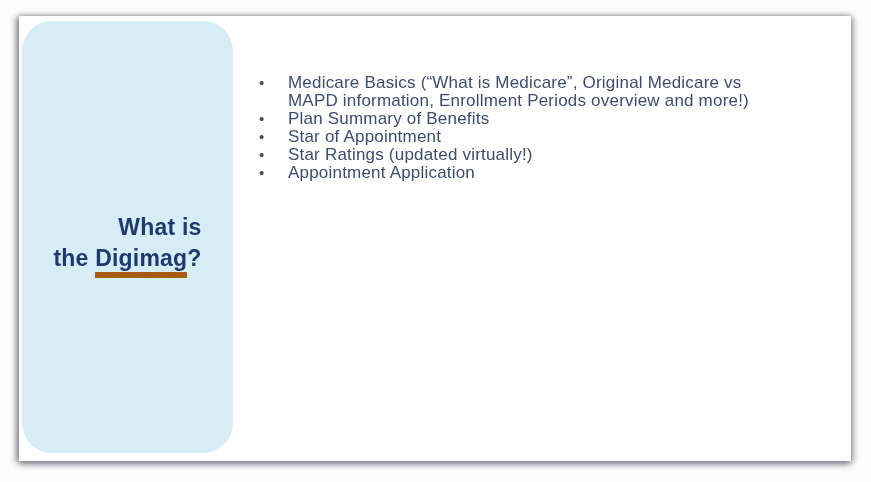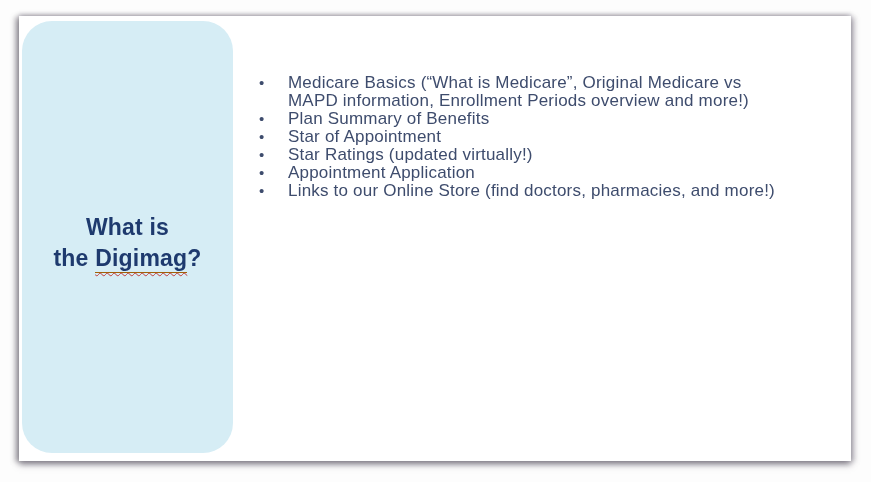--- a/index.html
+++ b/index.html
@@ -42,25 +42,25 @@
     justify-content: center;
     align-items: center;
     padding-top: 12px;
     box-sizing: border-box;
   }
   .panel-title {
     color: #1e3a6e;
     font-weight: bold;
     font-size: 23px;
     line-height: 31px;
-    text-align: center;
+    text-align: right;
     letter-spacing: 0.2px;
   }
   .kw-underline {
-    border-bottom: 1px solid #a16207;
+    border-bottom: 6px solid #a16207;
     text-decoration: underline;
     text-decoration-style: wavy;
     text-decoration-color: #c23b3b;
     text-decoration-thickness: 1px;
     text-underline-offset: 6px;
     padding-bottom: 1px;
   }
   .bullet-list {
     position: absolute;
     left: 239px;
@@ -101,17 +101,16 @@
       </div>
     </div>
 
     <ul class="bullet-list">
       <li>Medicare Basics (“What is Medicare”, Original Medicare vs
 MAPD information, Enrollment Periods overview and more!)</li>
       <li>Plan Summary of Benefits</li>
       <li>Star of Appointment</li>
       <li>Star Ratings (updated virtually!)</li>
       <li>Appointment Application</li>
-      <li>Links to our Online Store (find doctors, pharmacies, and more!)</li>
     </ul>
 
   </div>
 </div>
 
 </body></html>

